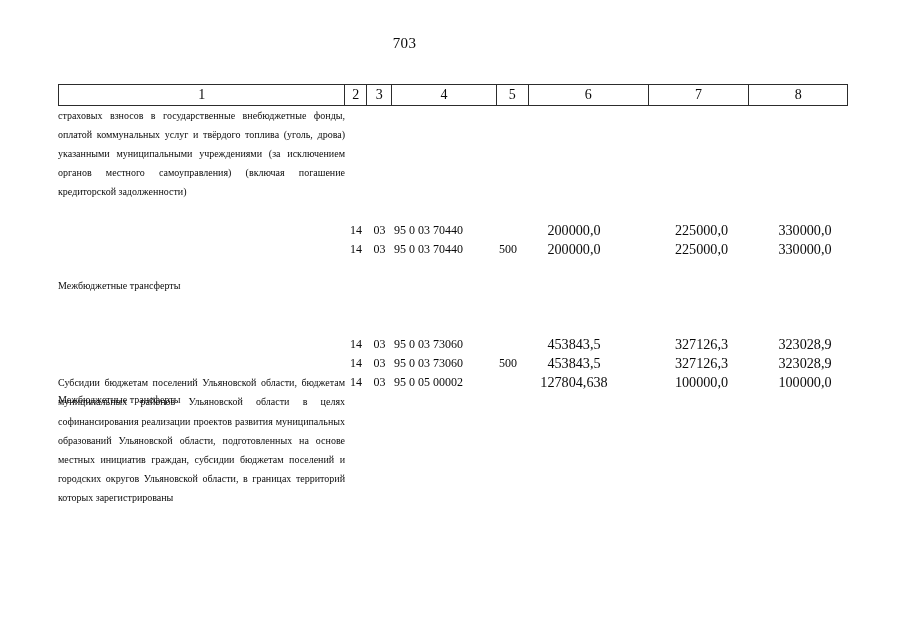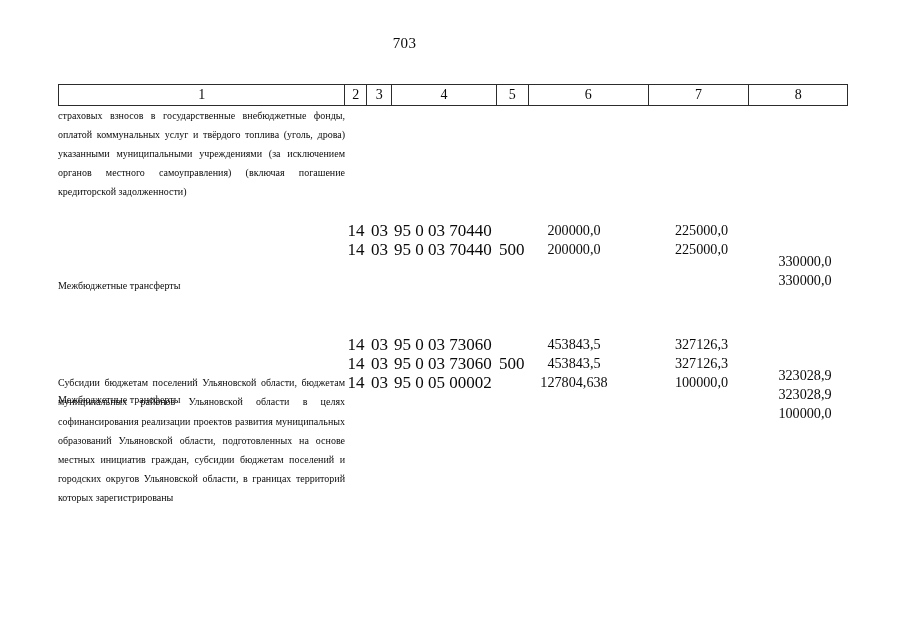--- a/index.html
+++ b/index.html
@@ -85,42 +85,42 @@
     -webkit-hyphens: none;
     hyphens: none;
   }
   .desc.no-justify { text-align: left; margin-top: 36px; }
 
   
   .codes {
     position: absolute;
     top: 0;
     height: 19.1px;
-    font-size: 17px;
+    font-size: 12px;
     line-height: 19.1px;
     white-space: nowrap;
   }
   .c2 { left: 287px; width: 22px; text-align: center; }
   .c3 { left: 309px; width: 25px; text-align: center; }
   .c4 { left: 336px; width: 105px; text-align: left; }
   .c5 { left: 441px; width: 32px; }
 
   
   .money {
     position: absolute;
     top: 0;
     height: 19.1px;
     font-size: 14.2px;
     line-height: 19.1px;
     text-align: center;
     white-space: nowrap;
   }
   .c6 { left: 456px; width: 120px; text-align: center; }
   .c7 { left: 593px; width: 101px; }
-  .c8 { left: 694px; width: 106px; margin-top: 31px; }
+  .c8 { left: 694px; width: 106px; }
 </style>
 </head>
 <body>
 
 <div class="page-number">703</div>
 
 <div class="col-header">
   <div class="hc hc-1">1</div>
   <div class="hc hc-2">2</div>
   <div class="hc hc-3">3</div>

